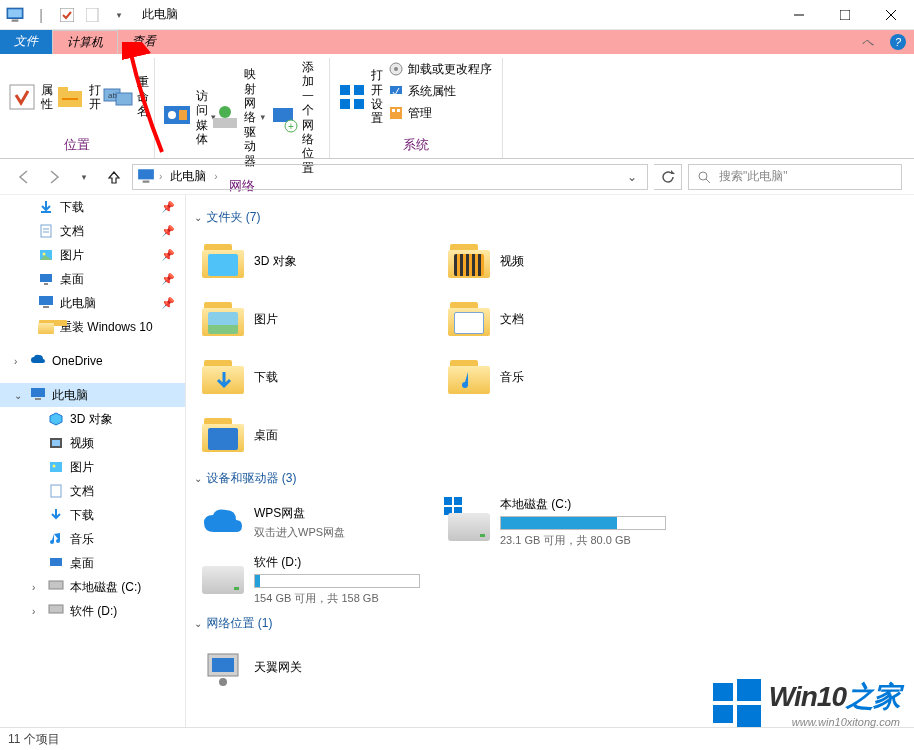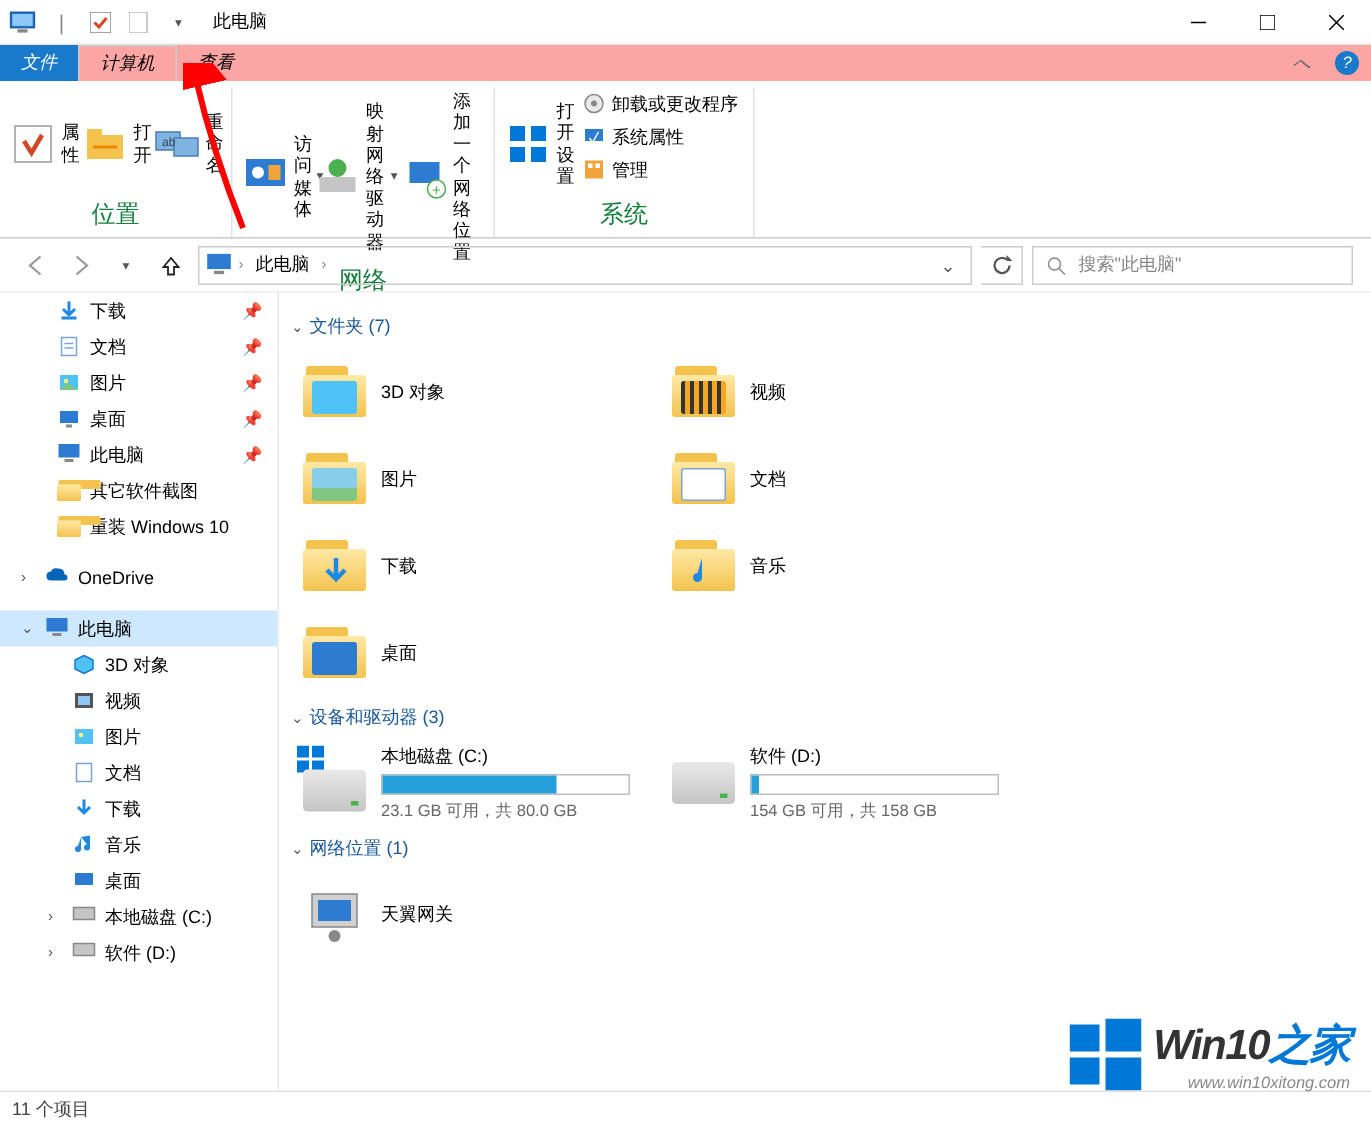--- a/index.html
+++ b/index.html
@@ -23,21 +23,21 @@
 
 .ribbon { height: 105px; border-bottom: 1px solid #ccc; display: flex; padding-top: 4px; }
 .ribbon-group { display: flex; flex-direction: column; align-items: center; border-right: 1px solid #e1e1e1; padding: 0 6px; }
 .ribbon-items { display: flex; flex: 1; gap: 2px; }
 .ribbon-btn-large { display: flex; flex-direction: row; align-items: center; width: 46px; padding-top: 2px; gap: 3px; }
 .ribbon-btn-large .ricon { width: 32px; height: 32px; }
 .ribbon-btn-large span { font-size: 12px; line-height: 1.2; }
 .ribbon-btn-small { display: flex; align-items: center; gap: 4px; padding: 2px 4px; height: 22px; }
 .ribbon-btn-small .sicon { width: 16px; height: 16px; }
 .ribbon-small-col { display: flex; flex-direction: column; justify-content: flex-start; }
-.ribbon-label { font-size: 16px; color: #15803d; padding: 2px 0 4px; }
+.ribbon-label { font-size: 13px; color: #701a75; padding: 2px 0 4px; }
 
 .addr-row { height: 36px; display: flex; align-items: center; padding: 4px 12px; gap: 6px; border-bottom: 1px solid #eee; }
 .nav-btn { width: 24px; height: 24px; display: flex; align-items: center; justify-content: center; color: #999; }
 .nav-btn.active { color: #222; }
 .addr-bar { flex: 1; height: 26px; border: 1px solid #ccc; display: flex; align-items: center; padding: 0 4px; gap: 4px; }
 .addr-icon { width: 18px; height: 18px; }
 .crumb { padding: 0 4px; font-size: 12px; }
 .addr-chev { color: #888; font-size: 10px; }
 .addr-dd { margin-left: auto; color: #555; padding: 0 6px; }
 .refresh-btn { width: 28px; height: 26px; border: 1px solid #ccc; border-left: none; display: flex; align-items: center; justify-content: center; }
@@ -331,27 +331,20 @@
             <rect x="5" y="11" width="6" height="2" fill="#888"></rect>
           </svg></div>
         <span>此电脑</span>
         <span class="pin">📌</span>
       </div>
     <div class="nav-item">
         <div class="nav-icon folder-sm">
           <div class="tab"></div>
           <div class="back"></div>
         </div>
-        <span>其它软件截图</span>
-      </div>
-    <div class="nav-item">
-        <div class="nav-icon folder-sm">
-          <div class="tab"></div>
-          <div class="back"></div>
-        </div>
         <span>重装 Windows 10</span>
       </div>
     <div style="height:10px"></div>
     <div class="nav-item" style="padding-left:30px">
         <span class="tree-exp" style="left:14px">›</span>
         <div class="nav-icon"><svg width="16" height="12">
             <path d="M4 10 Q1 10 1 7 Q1 4 4 4 Q5 1 9 2 Q13 2 13 6 Q15 6 15 8 Q15 10 13 10 Z" fill="#0364b8"></path>
           </svg></div>
         <span>OneDrive</span>
       </div>
@@ -519,20 +512,31 @@
             <div class="tile-name">桌面</div>
           </div>
         </div>
     </div>
 
     <div class="section-header">
         <span class="chev-down">⌄</span>
         <span>设备和驱动器 (3)</span>
       </div>
     <div class="grid">
+      <div class="tile">
+        <div class="tile-icon">
+            <svg width="42" height="32">
+              <path d="M12 26 Q2 26 2 17 Q2 9 11 9 Q14 2 24 4 Q34 4 34 14 Q40 14 40 20 Q40 26 34 26 Z" fill="#1e88e5"></path>
+            </svg>
+          </div>
+        <div class="tile-info">
+            <div class="tile-name">WPS网盘</div>
+            <div class="tile-sub">双击进入WPS网盘</div>
+          </div>
+      </div>
       <div class="tile">
         <div class="tile-icon">
             <div style="position:relative">
               <svg style="position:absolute;left:-4px;top:-6px" width="20" height="20">
                 <rect x="0" y="0" width="8" height="8" fill="#0078d7"></rect>
                 <rect x="10" y="0" width="8" height="8" fill="#0078d7"></rect>
                 <rect x="0" y="10" width="8" height="8" fill="#0078d7"></rect>
                 <rect x="10" y="10" width="8" height="8" fill="#0078d7"></rect>
               </svg>
               <div class="drive-ico" style="margin-top:10px"></div>

